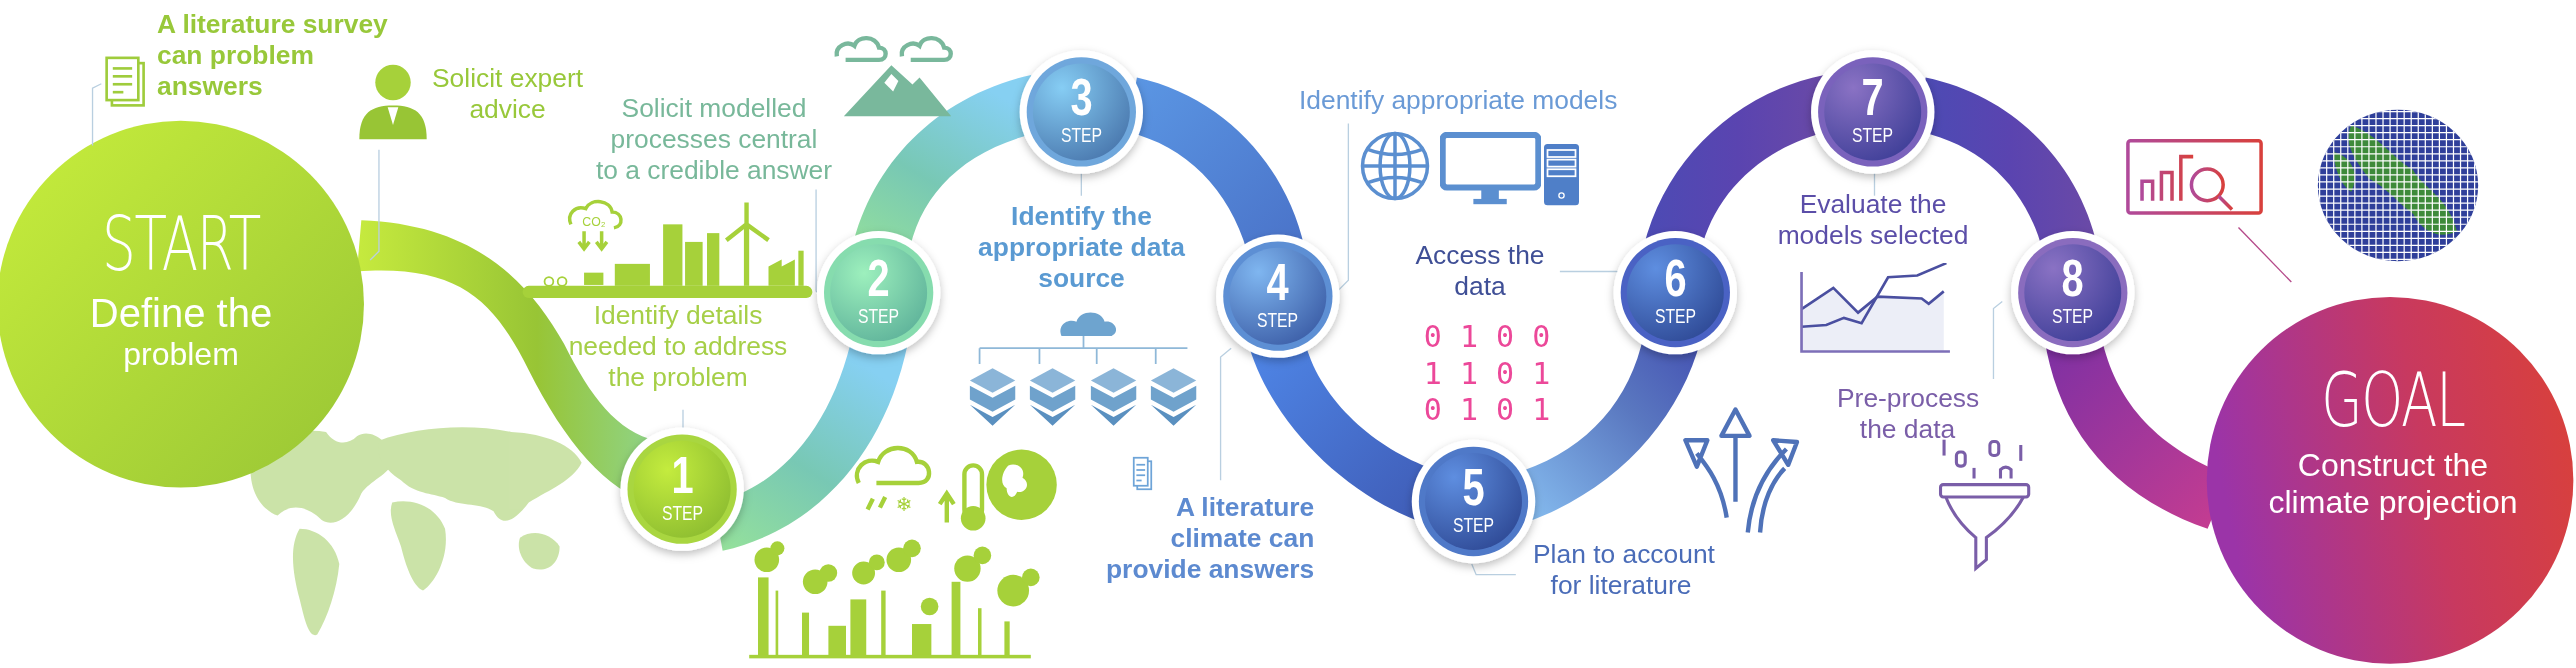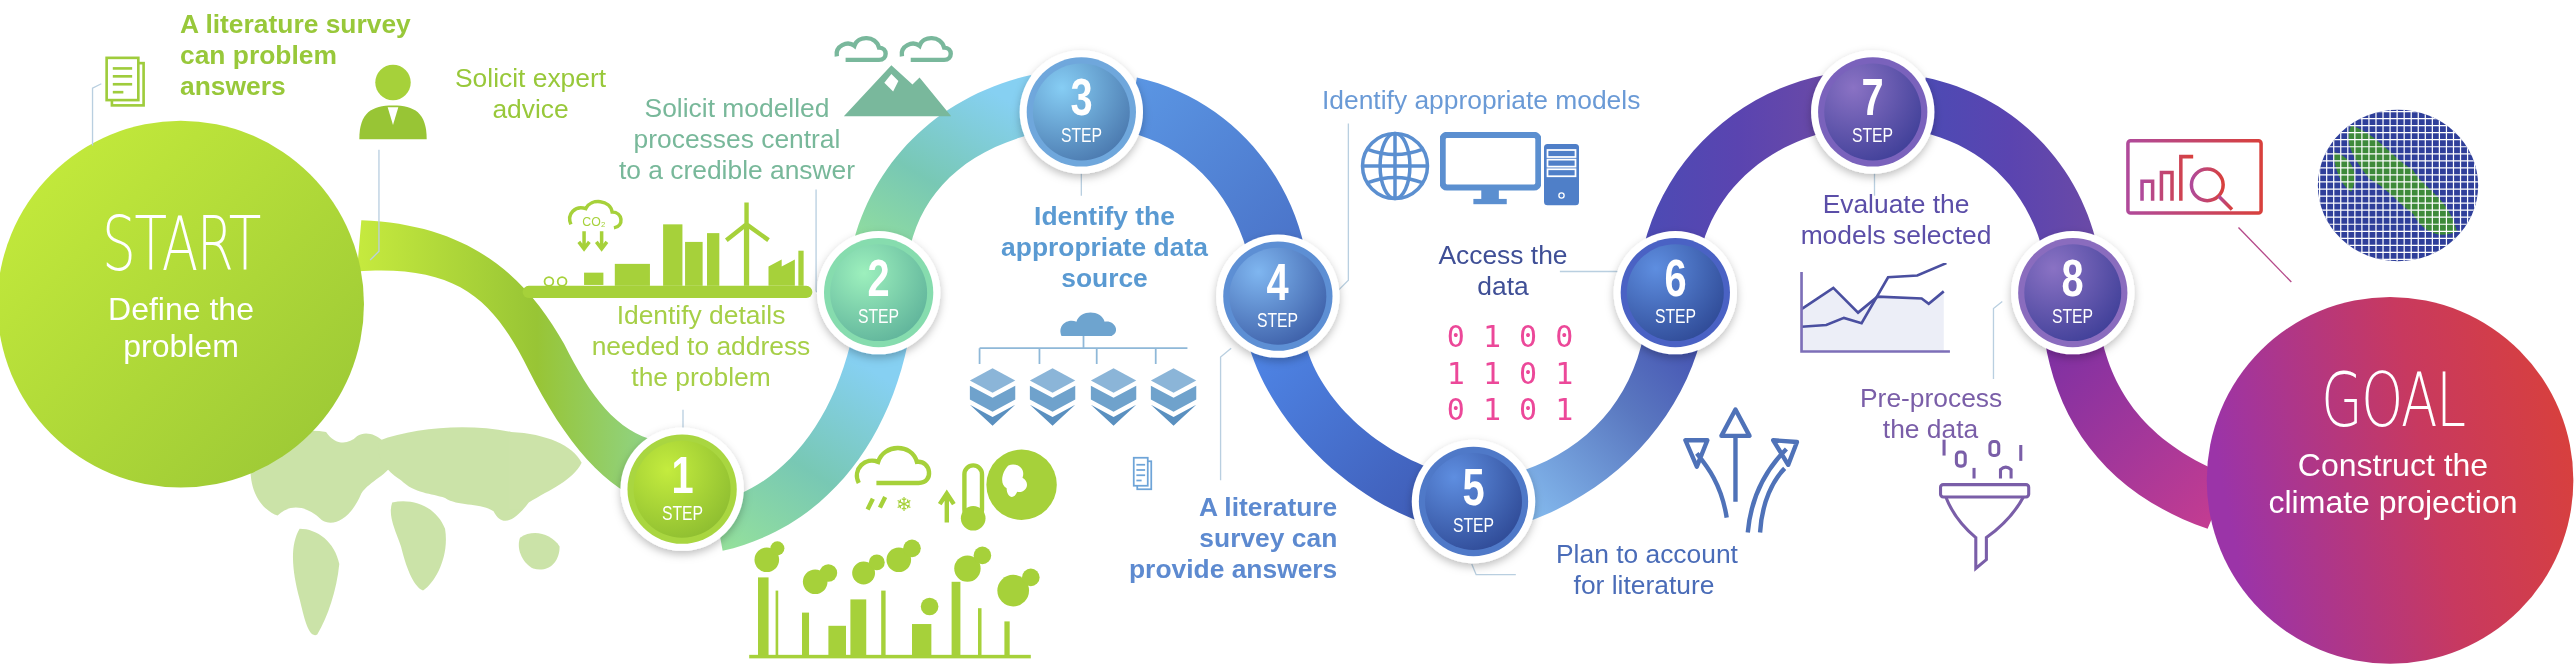--- a/index.html
+++ b/index.html
@@ -1,19 +1,19 @@
 <!DOCTYPE html>
 <html style="font-size:14px"><head>
 <meta charset="utf-8">
 <style>
   html,body{margin:0;padding:0;background:#ffffff;}
   body{width:2576px;height:669px;position:relative;overflow:hidden;font-family:"Liberation Sans","DejaVu Sans",sans-serif;}
   #bg{position:absolute;left:0;top:0;width:2576px;height:669px;}
   .abs{position:absolute;}
-  .lbl{position:absolute;text-align:center;line-height:1.18;white-space:nowrap;margin-left:23px;}
+  .lbl{position:absolute;text-align:center;line-height:1.18;white-space:nowrap;}
   .big-title{font-family:"DejaVu Sans","Liberation Sans",sans-serif;color:#fff;font-weight:300;letter-spacing:-1.8px;transform:scaleX(0.72);display:block;}
   .circle-text{position:absolute;color:#fff;text-align:center;}
   .step-num{position:absolute;width:100%;text-align:center;color:#fff;font-family:"Liberation Sans",sans-serif;font-weight:bold;transform:scaleX(0.78);}
   .step-word{position:absolute;width:100%;text-align:center;color:#fff;font-family:"Liberation Sans",sans-serif;transform:scaleX(0.75);}
   .mono{font-family:"DejaVu Sans Mono","Liberation Mono",monospace;}
 </style>
 </head>
 <body>
 
 <svg id="bg" viewBox="0 0 2923 759" xmlns="http://www.w3.org/2000/svg">
@@ -169,21 +169,21 @@
     </g>
     <g>
       <circle cx="2352" cy="332" r="70" fill="#ffffff" filter="url(#shadow)"></circle>
       <circle cx="2352" cy="332" r="62" fill="#8a6cbe"></circle>
       <circle cx="2352" cy="332" r="55" fill="url(#gStepPurple)"></circle>
     </g>
   </svg>
 
 <div class="circle-text" style="left:53px;top:201px;width:256px;">
   <span class="big-title" style="font-size:74px;">START</span>
-  <div style="font-size:32px;margin-top:3.5px;">Define the</div>
+  <div style="font-size:40px;margin-top:3.5px;">Define the</div>
   <div style="font-size:32px;">problem</div>
 </div>
 
 <div class="circle-text" style="left:2230px;top:357px;width:326px;">
   <span class="big-title" style="font-size:74px;">GOAL</span>
   <div style="font-size:32px;margin-top:3.5px;">Construct the</div>
   <div style="font-size:32px;">climate projection</div>
 </div>
 
 <div id="steps-layer">
@@ -358,21 +358,21 @@
 <svg class="abs" style="left:1132px;top:456px;" width="21" height="35" viewBox="0 0 24 40">
   <rect x="6" y="6" width="16" height="32" fill="none" stroke="#6ea4d8" stroke-width="2"></rect>
   <rect x="2" y="2" width="16" height="32" fill="#fff" stroke="#6ea4d8" stroke-width="2"></rect>
   <line x1="5" y1="10" x2="15" y2="10" stroke="#6ea4d8" stroke-width="2"></line>
   <line x1="5" y1="16" x2="15" y2="16" stroke="#6ea4d8" stroke-width="2"></line>
   <line x1="5" y1="22" x2="15" y2="22" stroke="#6ea4d8" stroke-width="2"></line>
   <line x1="5" y1="28" x2="11" y2="28" stroke="#6ea4d8" stroke-width="2"></line>
 </svg>
 <div class="lbl" style="left:1106px;top:492px;text-align:right;color:#5d8ad0;font-size:26.4px;font-weight:bold;">
   <div>A literature</div>
-  <div>survey can</div>
+  <div>climate can</div>
   <div>provide answers</div>
 </div>
 
 <div class="lbl" style="left:1299px;top:85px;color:#6a9ad6;font-size:26.4px;">
   <div>Identify appropriate models</div>
 </div>
 <svg class="abs" style="left:1359px;top:130px;" width="72" height="72" viewBox="0 0 82 82">
   <g fill="none" stroke="#5b8fd0" stroke-width="4">
     <circle cx="41" cy="41" r="37"></circle>
       <ellipse cx="41" cy="41" rx="17" ry="37"></ellipse>

